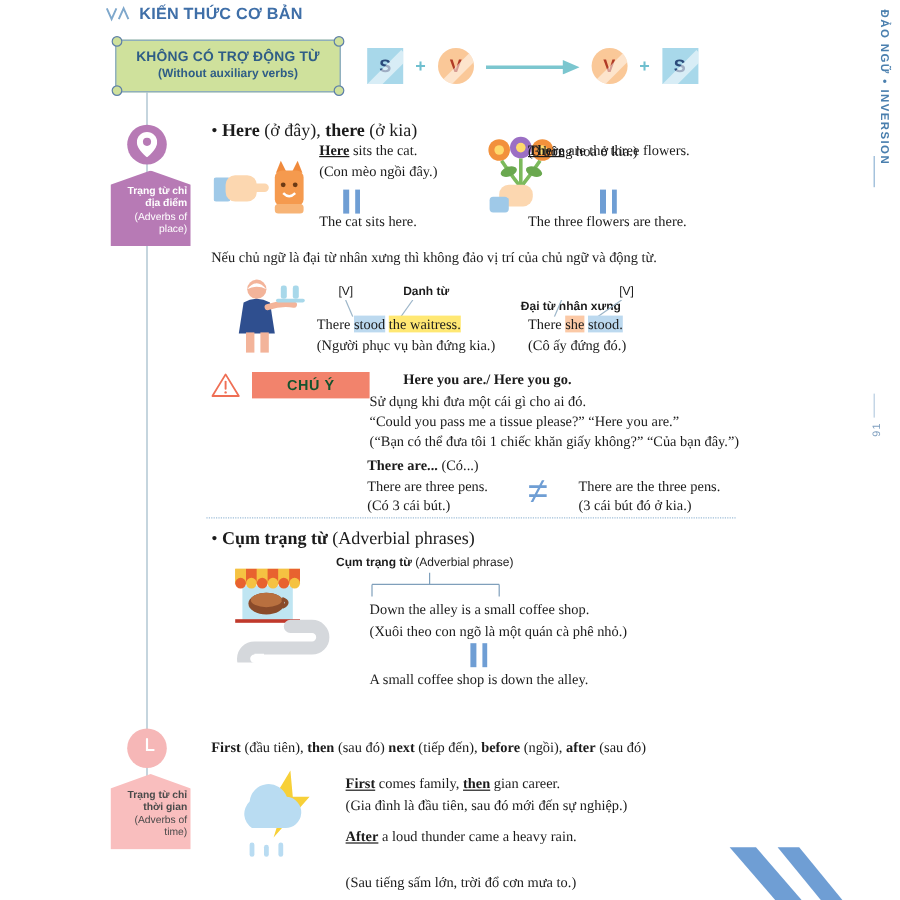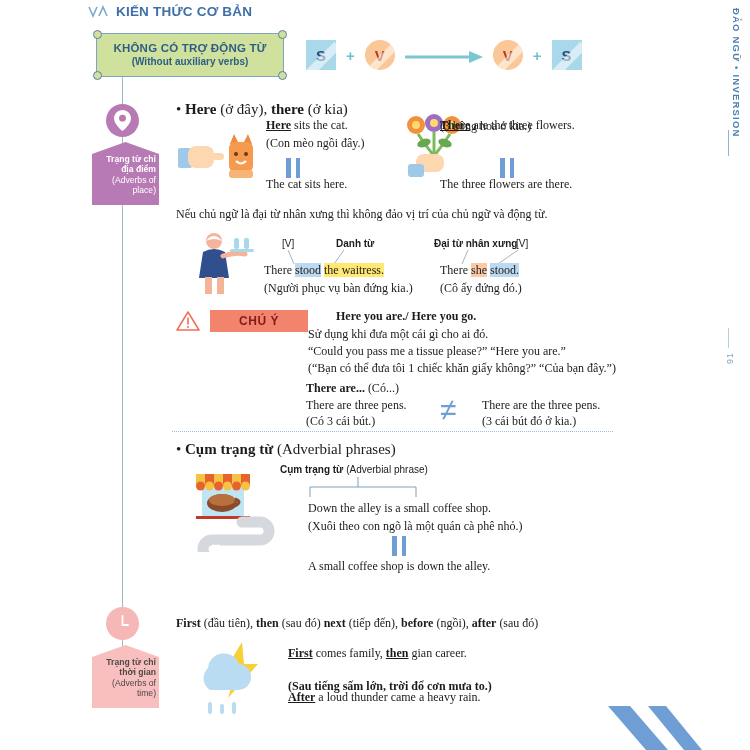--- a/index.html
+++ b/index.html
@@ -111,21 +111,21 @@
 
   .hl-blue{background:#bcd9ef;}
   .hl-yellow{background:#ffe873;}
   .hl-orange{background:#fbc9a6;}
 
   
   .notice-ico{position:absolute;left:176px;top:310px;}
   .notice-btn{
     position:absolute;left:210px;top:310px;width:98px;height:22px;background:#f2836c;
     display:flex;align-items:center;justify-content:center;
-    font-family:"Liberation Sans", sans-serif;font-weight:bold;font-size:12px;color:#7f1d1d;letter-spacing:.5px;
+    font-family:"Liberation Sans", sans-serif;font-weight:bold;font-size:12px;color:#14532d;letter-spacing:.5px;
   }
 
   .divider{position:absolute;left:172px;top:431px;width:441px;height:0;
     border-top:1.5px dotted #9dbdd8;}
 
   
   .ill{position:absolute;}
 
   
   .conn{position:absolute;}
@@ -286,21 +286,21 @@
     <svg width="110" height="14" viewBox="0 0 110 14">
       <path d="M10 0 L16 14" stroke="#9db6c9" stroke-width="1" fill="none"></path>
       <path d="M66 0 L56 14" stroke="#9db6c9" stroke-width="1" fill="none"></path>
     </svg>
   </div>
   <div class="txt" style="left:264px;top:262px;">
     <span>There </span><span class="hl-blue">stood</span><span> </span><span class="hl-yellow">the waitress.</span>
   </div>
   <div class="txt" style="left:264px;top:280px;">(Người phục vụ bàn đứng kia.)</div>
 
-  <div class="lbl b" style="left:418px;top:238px;padding-left:16px;">Đại từ nhân xưng</div>
+  <div class="lbl b" style="left:418px;top:250px;padding-left:16px;">Đại từ nhân xưng</div>
   <div class="lbl" style="left:516px;top:238px;">[V]</div>
   <div class="conn" style="left:440px;top:250px;">
     <svg width="100" height="14" viewBox="0 0 100 14">
       <path d="M28 0 L22 14" stroke="#9db6c9" stroke-width="1" fill="none"></path>
       <path d="M78 0 L58 14" stroke="#9db6c9" stroke-width="1" fill="none"></path>
     </svg>
   </div>
   <div class="txt" style="left:440px;top:262px;">
     <span>There </span><span class="hl-orange">she</span><span> </span><span class="hl-blue">stood.</span>
   </div>
@@ -390,25 +390,26 @@
       <path d="M18 28 a16 16 0 0 1 31 -4 a13 13 0 0 1 -2 26 H20 a14 14 0 0 1 -2 -22Z" fill="#b9dcf2"></path>
       <rect x="18" y="62" width="4" height="12" rx="2" fill="#b9dcf2"></rect>
       <rect x="30" y="64" width="4" height="10" rx="2" fill="#b9dcf2"></rect>
       <rect x="42" y="62" width="4" height="12" rx="2" fill="#b9dcf2"></rect>
     </svg>
   </div>
 
   <div class="txt" style="left:288px;top:645px;">
     <span class="ul">First</span><span> comes family, </span><span class="ul">then</span><span> gian career.</span>
   </div>
+  <div class="txt" style="left:288px;top:663px;">(Gia đình là đầu tiên, sau đó mới đến sự nghiệp.)</div>
 
   <div class="txt" style="left:288px;top:689px;">
     <span class="ul">After</span><span> a loud thunder came a heavy rain.</span>
   </div>
-  <div class="txt" style="left:288px;top:678px;font-weight:bold;">(Sau tiếng sấm lớn, trời đổ cơn mưa to.)</div>
+  <div class="txt" style="left:288px;top:727px;">(Sau tiếng sấm lớn, trời đổ cơn mưa to.)</div>
 
   <div class="chev">
     <svg width="160" height="52" viewBox="0 0 160 52">
       <polygon points="18,8 40,8 78,52 56,52" fill="#6f9ed4"></polygon>
       <polygon points="58,8 76,8 112,52 94,52" fill="#6f9ed4"></polygon>
       <polygon points="78,52 118,8 132,8 92,52" fill="#9dc0e4" opacity="0"></polygon>
     </svg>
   </div>
 
 </div>

